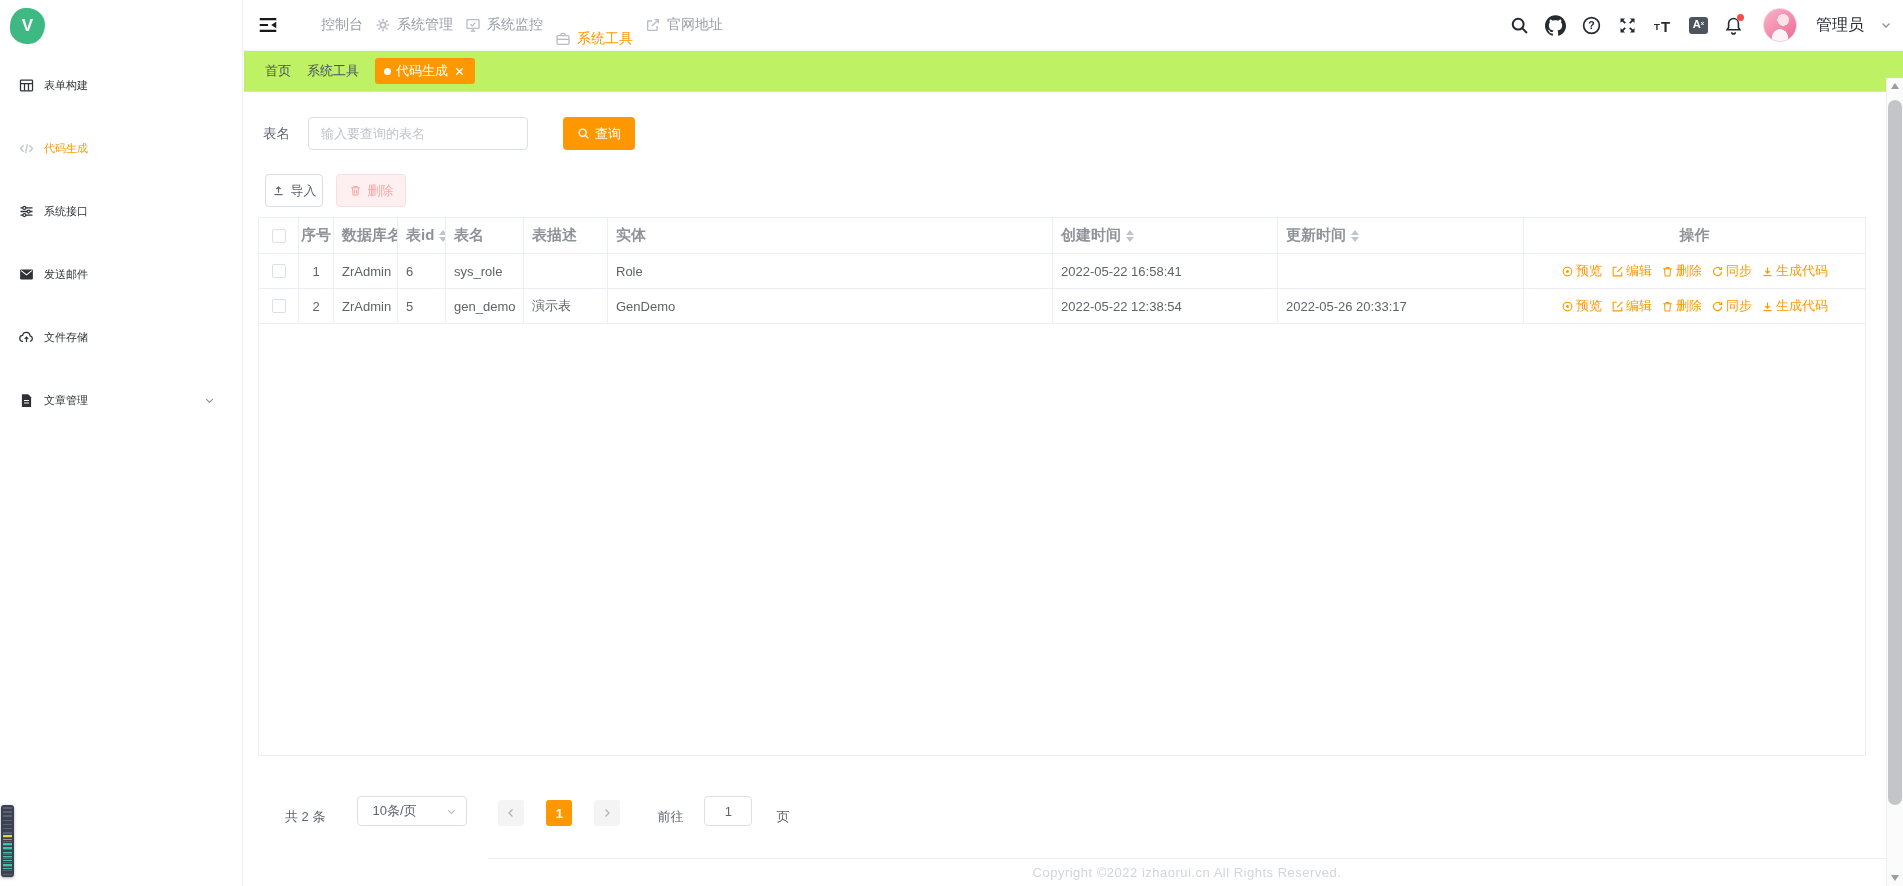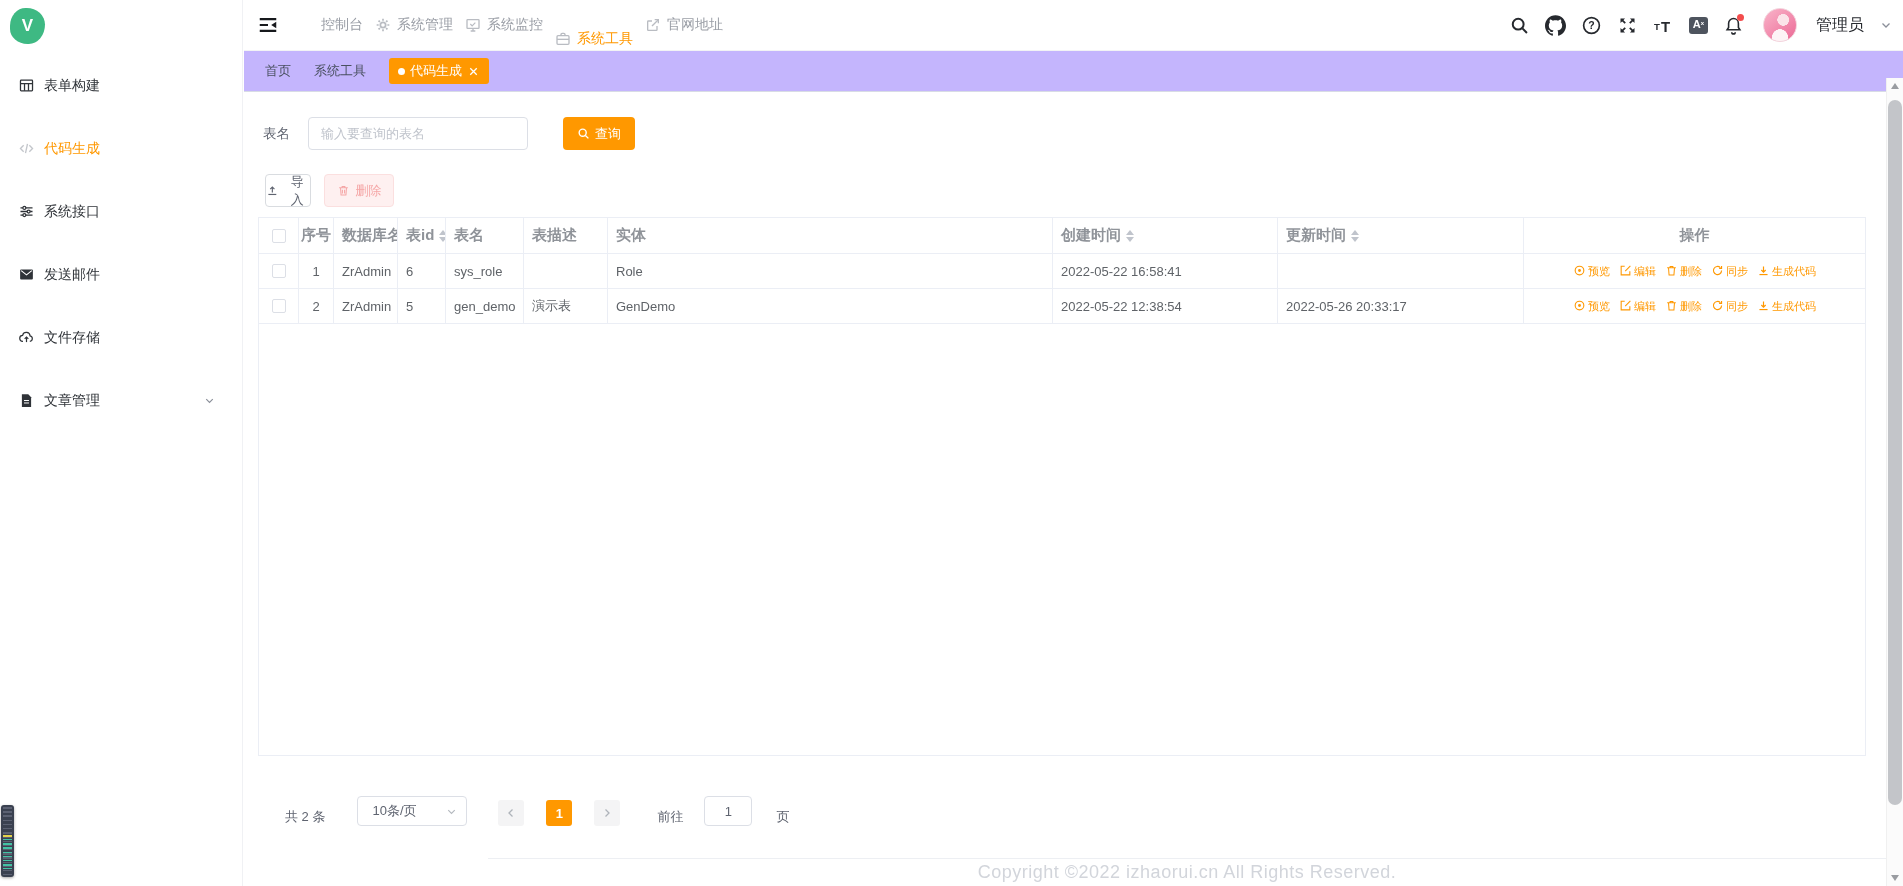--- a/index.html
+++ b/index.html
@@ -9,21 +9,21 @@
     background:#fff; color:#303133; position:relative; font-size:14px;
   }
   svg { display:block; }
 
   
   .sidebar { position:absolute; left:0; top:0; width:243px; height:886px; background:#fff; border-right:1px solid #f0f1f4; }
   .logo-row { display:flex; align-items:center; height:52px; padding:0 10px; }
   .logo-blob { width:35px; height:36px; background:#3eb983; border-radius:46% 54% 48% 52% / 52% 48% 56% 44%; color:#fff; font-weight:bold; font-size:17px; display:flex; align-items:center; justify-content:center; }
   .app-title { margin-left:9px; font-size:16.5px; font-weight:bold; color:#17191c; letter-spacing:.2px; }
   .menu { margin-top:2px; }
-  .menu-item { height:63px; display:flex; align-items:center; padding-left:18px; cursor:pointer; color:#2f3338; font-size:14px; position:relative; }
+  .menu-item { height:63px; display:flex; align-items:center; padding-left:18px; cursor:pointer; color:#2f3338; font-size:11px; position:relative; }
   .menu-item .mi-icon { width:17px; height:17px; margin-right:9px; color:#2f3338; }
   .menu-item.active { color:#ff9800; }
   .menu-item.active .mi-icon { color:#c3c6cb; }
   .menu-item .chev { position:absolute; right:26px; color:#8a8f99; }
 
   
   .main { position:absolute; left:244px; top:0; right:0; bottom:0; background:#fff; }
 
   
   .navbar { position:absolute; top:0; left:0; right:0; height:50px; display:flex; align-items:center; padding:0 10px 0 13px; background:#fff; }
@@ -42,73 +42,73 @@
   .avatar { width:34px; height:34px; border-radius:50%; cursor:pointer; margin-left:4px;
     background:
       radial-gradient(circle at 50% 88%, #fdf4f6 0 24%, transparent 25%),
       radial-gradient(circle at 60% 34%, #fbe3e9 0 20%, transparent 21%),
       linear-gradient(140deg,#f9b4c9 0%, #f07fa5 70%, #e96a95 100%);
     border:1px solid #f3d4dd; }
   .user-name { font-size:16px; color:#26292e; margin-left:4px; cursor:pointer; }
   .user-chev { width:14px; height:14px; color:#8a8f99; cursor:pointer; }
 
   
-  .tabbar { position:absolute; top:50px; left:0; right:0; height:42px; border-top:1px solid #f2f3f5; border-bottom:1px solid #d8dce5; display:flex; align-items:center; padding-left:21px; gap:23px; background:#c4b5fd; }
+  .tabbar { position:absolute; top:50px; left:0; right:0; height:42px; border-top:1px solid #f2f3f5; border-bottom:1px solid #d8dce5; display:flex; align-items:center; padding-left:21px; gap:16px; background:#bef264; }
   .tab { font-size:13px; color:#495060; cursor:pointer; }
   .tab-active { display:flex; align-items:center; gap:5px; background:#ff9800; color:#fff; height:26px; padding:0 9px; border-radius:3px; font-size:13px; cursor:pointer; }
   .tab-dot { width:7px; height:7px; border-radius:50%; background:#fff; }
   .tab-close { width:13px; height:13px; color:#fff; cursor:pointer; }
 
   
   .content { position:absolute; top:92px; left:0; right:17px; bottom:28px; padding-left:14px; overflow:hidden; }
 
   .query-row { margin:25px 0 0 5px; display:flex; align-items:center; height:33px; }
   .query-label { font-size:13.5px; color:#5f6470; margin-right:18px; }
   .query-input { width:220px; height:33px; border:1px solid #dcdfe6; border-radius:4px; padding:0 12px; font-size:13px; color:#303133; outline:none; font-family:inherit; }
   .query-input::placeholder { color:#c0c4cc; }
   .search-btn { margin-left:35px; height:33px; width:72px; background:#ff9800; border:none; border-radius:4px; color:#fff; font-size:13px; display:flex; align-items:center; justify-content:center; gap:5px; cursor:pointer; font-family:inherit; }
   .search-btn svg { width:13px; height:13px; }
 
   .toolbar { margin:24px 0 0 7px; display:flex; align-items:center; gap:13px; }
-  .btn-import { height:33px; width:46px; background:#fff; border:1px solid #d9dce0; border-radius:4px; color:#5f6470; font-size:13px; display:flex; align-items:center; justify-content:center; gap:6px; cursor:pointer; font-family:inherit; }
+  .btn-import { height:33px; width:58px; background:#fff; border:1px solid #d9dce0; border-radius:4px; color:#5f6470; font-size:13px; display:flex; align-items:center; justify-content:center; gap:6px; cursor:pointer; font-family:inherit; }
   .btn-import svg { width:13px; height:13px; }
   .btn-delete { height:33px; width:70px; background:#fef0f0; border:1px solid #fbdfdf; border-radius:4px; color:#f5a6a6; font-size:13px; display:flex; align-items:center; justify-content:center; gap:6px; cursor:not-allowed; font-family:inherit; }
   .btn-delete svg { width:13px; height:13px; }
 
   
   .gen-table { margin-top:10px; width:1608px; height:539px; border:1px solid #ebeef5; background:#fff; }
   .t-row { display:grid; grid-template-columns:40px 35px 64px 48px 78px 84px 445px 225px 246px auto; }
   .th, .td { display:flex; align-items:center; padding:0 8px; border-right:1px solid #ebeef5; border-bottom:1px solid #ebeef5; overflow:hidden; white-space:nowrap; }
   .th { height:36px; color:#8f9399; font-size:15px; font-weight:bold; }
   .td { height:35px; color:#5f6368; font-size:13px; }
   .t-row .th:last-child, .t-row .td:last-child { border-right:none; }
   .cell-center { justify-content:center; padding:0; }
   .checkbox { width:14px; height:14px; border:1px solid #dcdfe6; border-radius:2px; background:#fff; cursor:pointer; }
   .caret-group { display:inline-flex; flex-direction:column; margin-left:5px; }
   .caret-up { width:0; height:0; border-left:4px solid transparent; border-right:4px solid transparent; border-bottom:5px solid #c0c4cc; margin-bottom:2px; }
   .caret-down { width:0; height:0; border-left:4px solid transparent; border-right:4px solid transparent; border-top:5px solid #c0c4cc; }
   .actions-cell { display:flex; align-items:center; justify-content:center; gap:9px; }
-  .action-link { display:inline-flex; gap:2px; color:#ff9800; font-size:11px; cursor:pointer; }
+  .action-link { display:inline-flex; align-items:center; gap:2px; color:#ff9800; font-size:13px; cursor:pointer; }
   .action-link svg { width:13px; height:13px; }
 
   
   .pagination { margin:40px 0 0 27px; display:flex; align-items:flex-end; height:30px; font-size:13px; color:#5f6470;gap:12px; }
   .page-size { margin-left:20px; width:110px; height:30px; border:1px solid #dcdfe6; border-radius:4px; display:flex; align-items:center; justify-content:space-between; padding:0 8px 0 14px; cursor:pointer; color:#5f6470; }
   .page-size svg { width:13px; height:13px; color:#b4b9bf; }
   .pg-btn { width:26px; height:26px; margin-left:19px; background:#f4f4f5; border-radius:3px; display:flex; align-items:center; justify-content:center; color:#aeb3ba; cursor:pointer; }
   .pg-btn svg { width:12px; height:12px; }
   .pg-current { width:26px; height:26px; margin-left:10px; background:#ff9800; border-radius:3px; display:flex; align-items:center; justify-content:center; color:#fff; font-weight:bold; cursor:default; }
   .pg-btn.next { margin-left:10px; }
   .goto-label { margin-left:25px; }
   .goto-input { margin-left:9px; width:48px; height:30px; border:1px solid #dcdfe6; border-radius:4px; text-align:center; font-size:13px; color:#5f6470; outline:none; font-family:inherit; }
   .goto-suffix { margin-left:12px; }
 
   
   .footer { position:absolute; left:244px; right:17px; bottom:0; height:28px; border-top:1px solid #edeff3; display:flex; align-items:center; justify-content:center; background:#fff; }
-  .copyright { color:#d2d5db; font-size:18px; letter-spacing:.5px; }
+  .copyright { color:#d2d5db; font-size:13px; letter-spacing:.5px; }
 
   
   .scrollbar { position:absolute; top:78px; right:0; bottom:0; width:17px; background:#fbfbfb; border-left:1px solid #f0f0f0; }
   .sb-arrow { position:absolute; left:4px; width:0; height:0; border-left:4.5px solid transparent; border-right:4.5px solid transparent; }
   .sb-arrow.up { top:5px; border-bottom:6px solid #999ca1; }
   .sb-arrow.down { bottom:5px; border-top:6px solid #999ca1; }
   .sb-thumb { position:absolute; top:22px; left:1px; width:14px; height:705px; background:#c3c5c9; border-radius:7px; }
 
   
   .floating-widget { position:absolute; left:1px; bottom:9px; width:13px; height:72px; background:#3a4150; border-radius:3px; box-shadow:0 1px 3px rgba(0,0,0,.35); overflow:hidden; }

